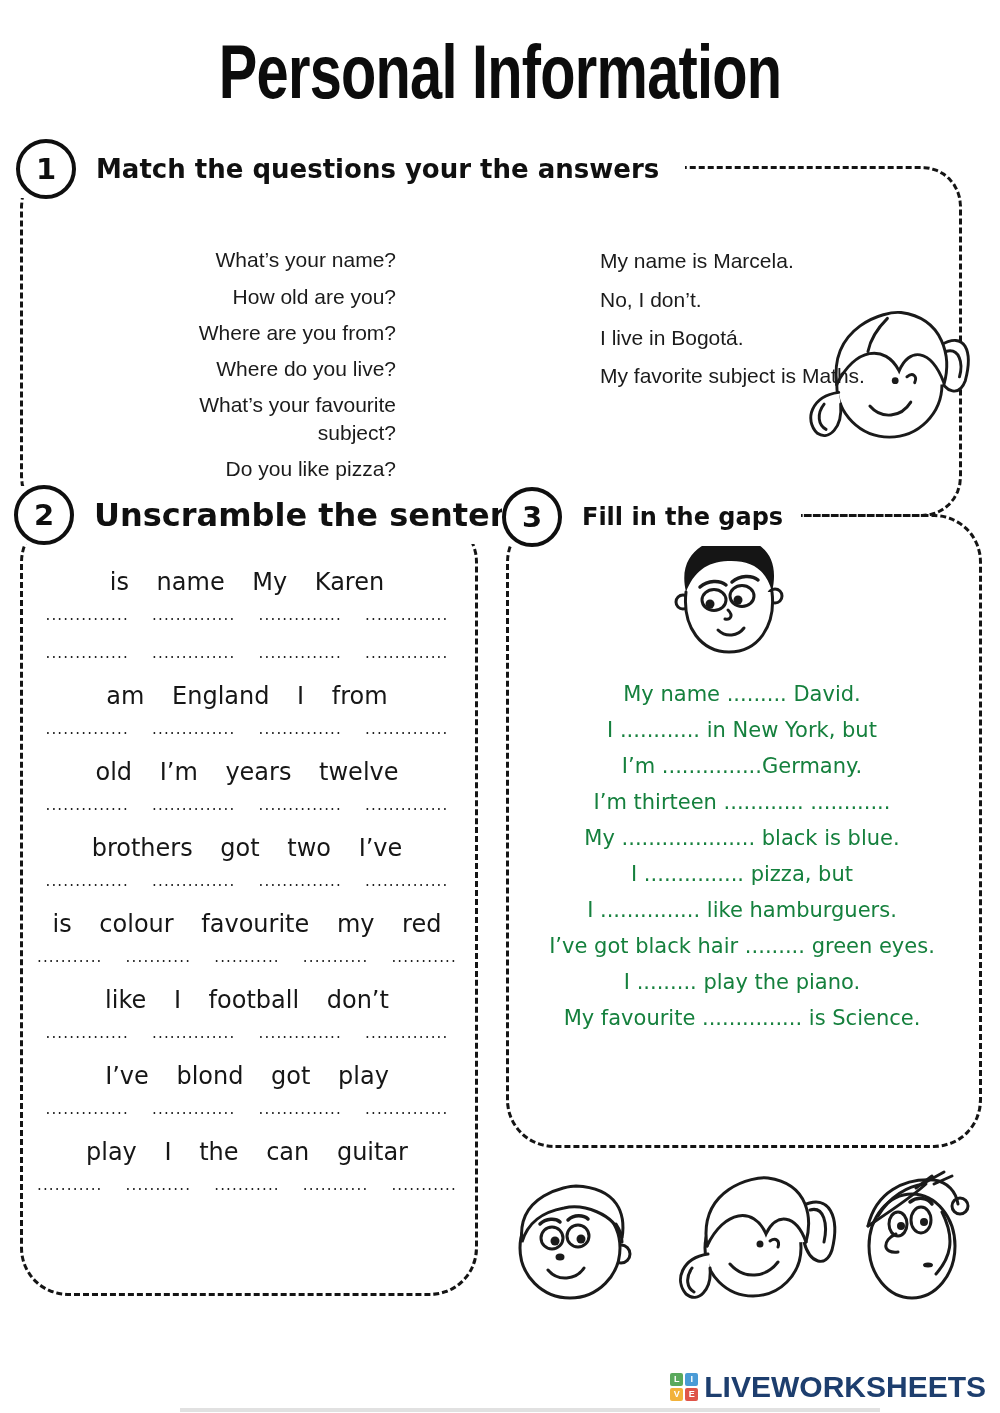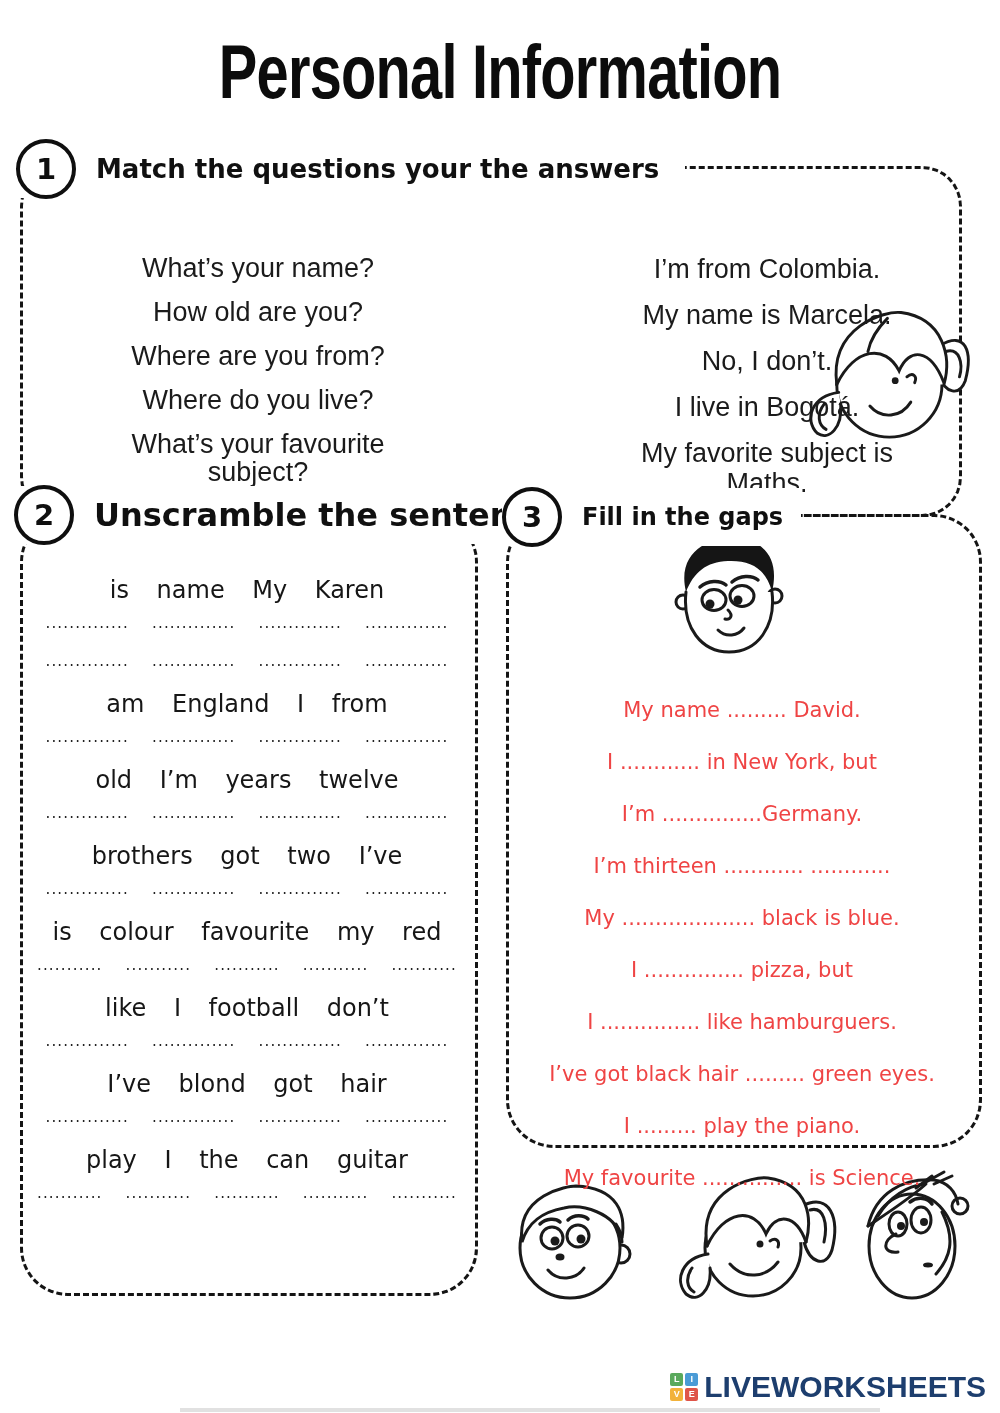--- a/index.html
+++ b/index.html
@@ -13,33 +13,33 @@
   .dash-box{position:absolute;border:3px dashed #141414;background:transparent;}
   .sec-header{position:absolute;display:flex;align-items:center;gap:20px;background:#fff;
               z-index:3;height:58px;}
   .num-circle{width:52px;height:52px;min-width:52px;border:4px solid #0f0f0f;border-radius:50%;
               background:#fff;display:flex;align-items:center;justify-content:center;
               font-family:"DejaVu Sans",sans-serif;font-weight:bold;font-size:29px;color:#0f0f0f;}
   .sec-title{font-family:"DejaVu Sans",sans-serif;font-weight:bold;color:#101010;white-space:nowrap;}
   
   .questions{position:absolute;left:112px;top:238px;width:292px;text-align:right;z-index:2;}
   .answers{position:absolute;left:592px;top:238px;width:350px;text-align:left;z-index:2;}
-  .qa{margin:16px;font-size:27px;line-height:28px;color:#1b1b1b;text-align:center;}
+  .qa{margin:8px;font-size:21px;line-height:28px;color:#1b1b1b;}
   .questions .qa:first-child,.answers .qa:first-child{margin-bottom:9px;}
   .answers .qa{line-height:30px;}
   
   .unscramble{position:absolute;left:32px;top:560px;width:430px;z-index:2;}
   .word-row{font-family:"DejaVu Sans",sans-serif;font-size:24px;word-spacing:20px;
-            margin:16px 0 10px;white-space:nowrap;text-align:center;color:#161616;}
+            margin:8px 0 10px;white-space:nowrap;text-align:center;color:#161616;}
   .blank-row{font-family:"DejaVu Sans",sans-serif;font-size:15px;letter-spacing:1.2px;word-spacing:17px;
              margin:0 0 20px;white-space:nowrap;text-align:center;color:#222;}
   
   .gaps{position:absolute;left:512px;top:676px;width:460px;z-index:2;}
-  .gap-line{font-family:"DejaVu Sans",sans-serif;font-size:21px;line-height:36px;margin:16px;
-            white-space:nowrap;text-align:center;color:#ef4444;}
+  .gap-line{font-family:"DejaVu Sans",sans-serif;font-size:21px;line-height:36px;margin:0;
+            white-space:nowrap;text-align:center;color:#15803d;}
   .art{position:absolute;z-index:1;}
   
   .logo{position:absolute;top:1370px;right:14px;display:flex;align-items:center;gap:6px;z-index:4;}
   .logo-grid{display:grid;grid-template-columns:13px 13px;grid-template-rows:13px 13px;gap:2px;}
   .logo-cell{display:flex;align-items:center;justify-content:center;border-radius:2px;}
   .logo-cell i{font-style:normal;font-family:"Liberation Sans",sans-serif;font-weight:bold;
                font-size:9px;color:#fff;line-height:1;}
   .logo-text{font-family:"Liberation Sans",sans-serif;font-weight:bold;font-size:30px;letter-spacing:0;}
   .artifact{position:absolute;left:180px;top:1408px;width:700px;height:4px;background:#9a9a9a;opacity:.30;}
 </style>
@@ -61,21 +61,20 @@
   <div class="questions">
     <p class="qa">What’s your name?</p>
     <p class="qa">How old are you?</p>
     <p class="qa">Where are you from?</p>
     <p class="qa">Where do you live?</p>
     <p class="qa">What’s your favourite subject?</p>
     <p class="qa">Do you like pizza?</p>
   </div>
 
   <div class="answers">
-    <p class="qa">I’m from Colombia.</p>
     <p class="qa">My name is Marcela.</p>
     <p class="qa">No, I don’t.</p>
     <p class="qa">I live in Bogotá.</p>
     <p class="qa">My favorite subject is Maths.</p>
   </div>
 
   <svg class="art" style="left:792px;top:286px;" width="185" height="166" viewBox="0 0 190 168">
     <g stroke="#1a1a1a" stroke-width="3" fill="none" stroke-linecap="round">
       <circle cx="100" cy="100" r="54" fill="#fff"></circle>
       <path d="M152,60 C178,44 186,66 178,96 C172,112 158,110 150,90" fill="#fff"></path>
@@ -104,21 +103,21 @@
     <p class="word-row">am England I from</p>
     <p class="blank-row">.............. .............. .............. ..............</p>
     <p class="word-row">old I’m years twelve</p>
     <p class="blank-row">.............. .............. .............. ..............</p>
     <p class="word-row">brothers got two I’ve</p>
     <p class="blank-row">.............. .............. .............. ..............</p>
     <p class="word-row">is colour favourite my red</p>
     <p class="blank-row">........... ........... ........... ........... ...........</p>
     <p class="word-row">like I football don’t</p>
     <p class="blank-row">.............. .............. .............. ..............</p>
-    <p class="word-row">I’ve blond got hair</p>
+    <p class="word-row">I’ve blond got play</p>
     <p class="blank-row">.............. .............. .............. ..............</p>
     <p class="word-row">play I the can guitar</p>
     <p class="blank-row">........... ........... ........... ........... ...........</p>
   </div>
 
   <div class="dash-box" style="left:506px;top:514px;width:470px;height:628px;border-radius:48px;"></div>
   <div class="sec-header" style="left:502px;top:488px;padding-right:18px;">
     <div class="num-circle">3</div>
     <div class="sec-title" style="font-size:24px;">Fill in the gaps</div>
   </div>

